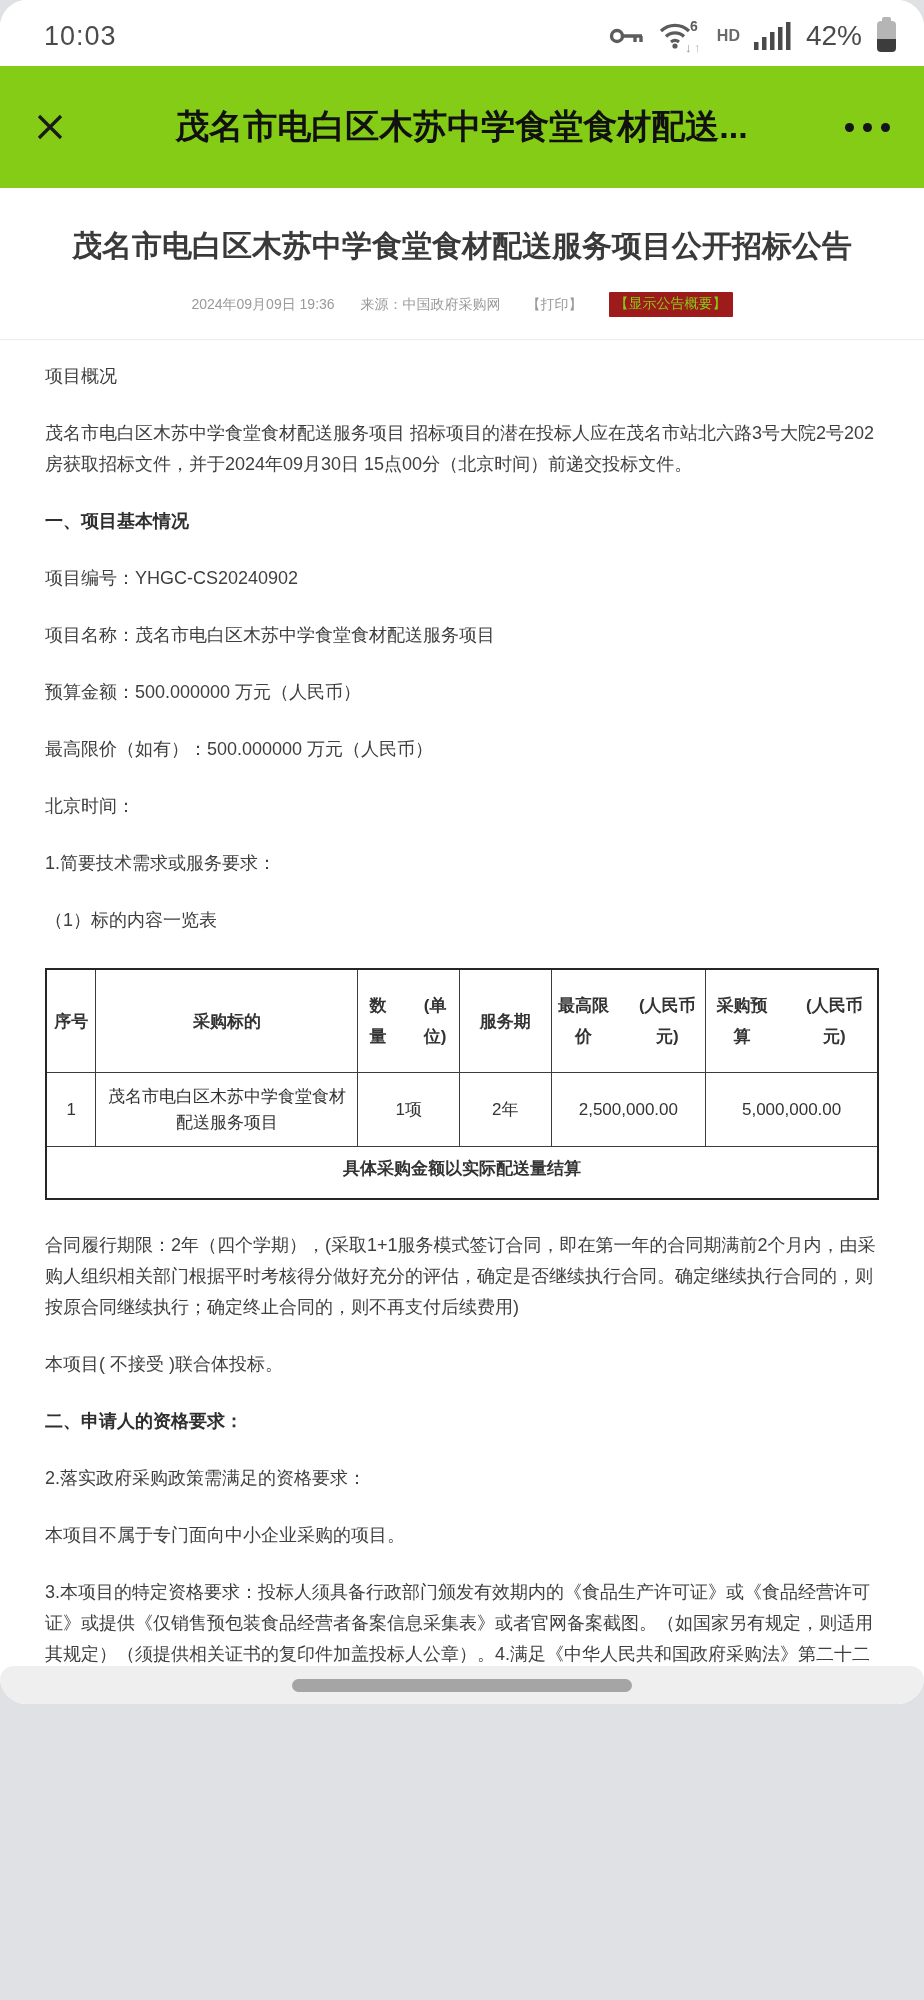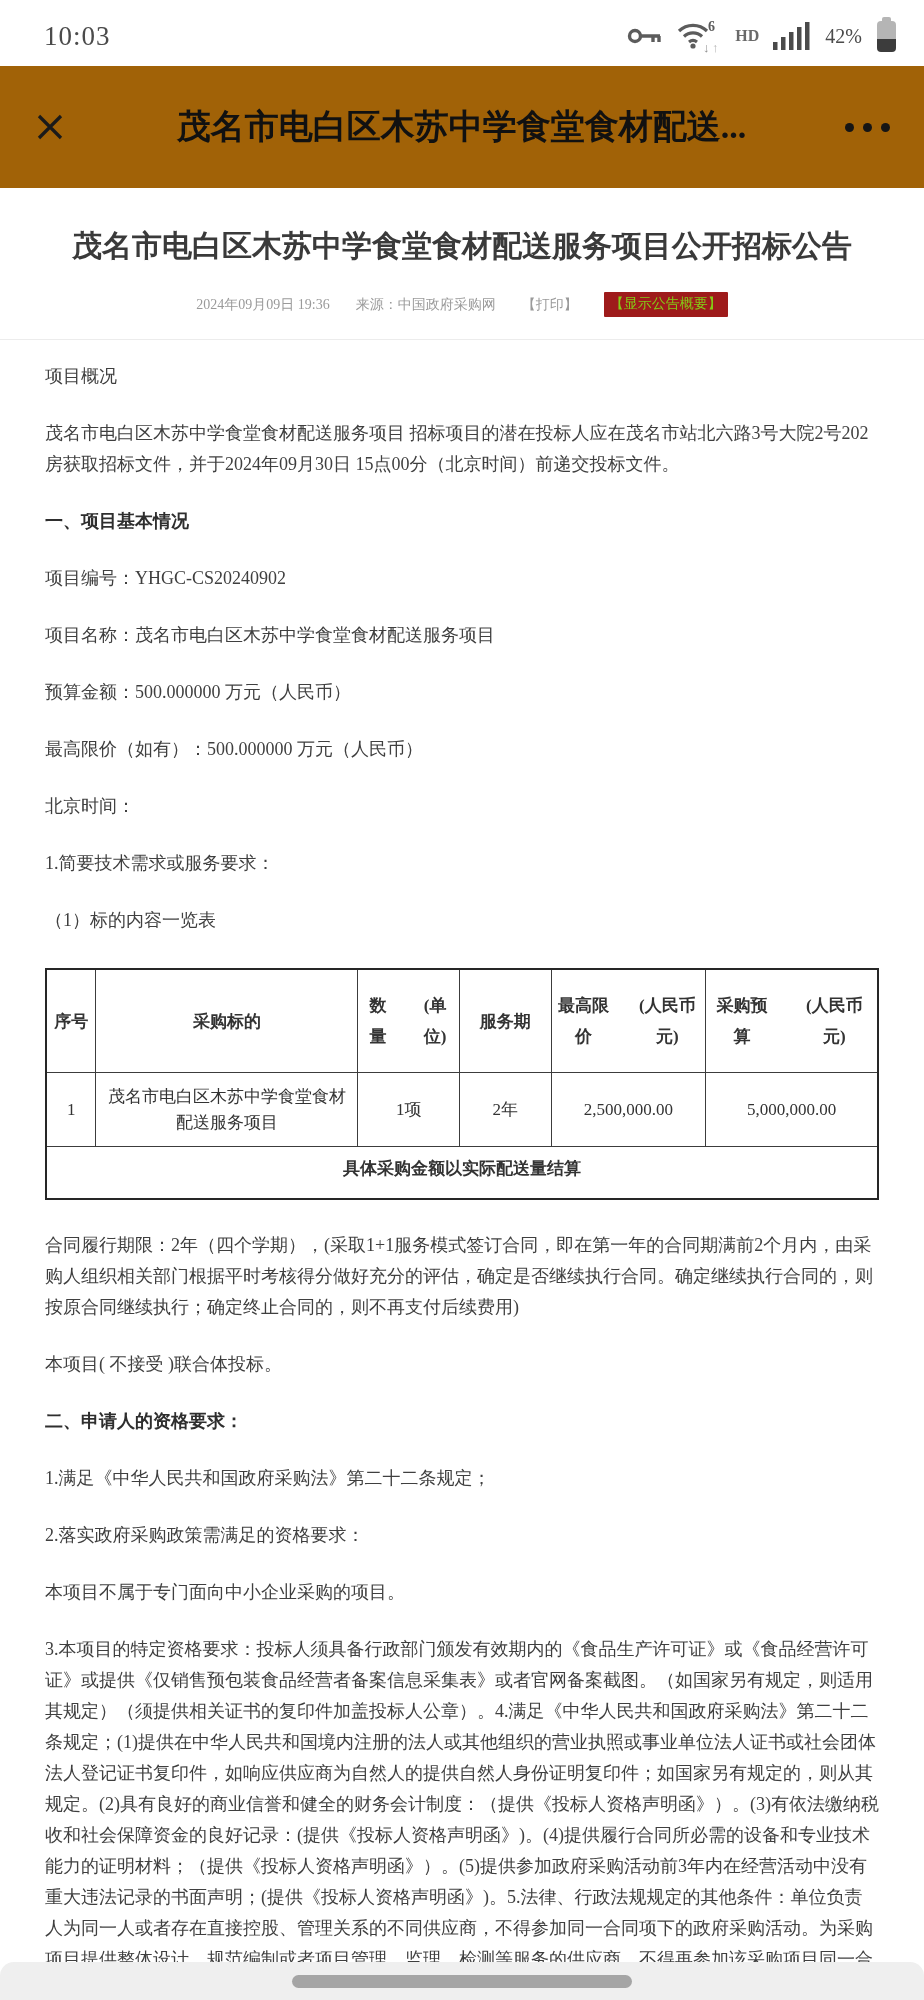--- a/index.html
+++ b/index.html
@@ -1,42 +1,43 @@
 <!DOCTYPE html>
 <html><head>
 <meta charset="utf-8">
 <style>
   html,body { margin:0; padding:0; background:#dfe1e4; }
   .phone {
-    width:924px; height:2000px; margin:0 auto; position:relative;
+    width:924px; height:1704px; margin:0 auto; position:relative;
     background:#ffffff; overflow:hidden;
-    font-family:Liberation Serif, serif;
+    font-family:Liberation Sans, sans-serif;
+    border-radius:27px;
     -webkit-font-smoothing:antialiased;
   }
   
   .status-bar {
     height:66px; background:#ffffff;
     display:flex; align-items:center; justify-content:space-between;
     padding:6px 28px 0 44px; box-sizing:border-box;
   }
   .time { font-size:27px; color:#4b4b4b; letter-spacing:1px; }
   .status-icons { display:flex; align-items:center; gap:13px; }
   .hd-label { font-size:16px; font-weight:bold; color:#6a6a6a; }
-  .battery-pct { font-size:20px; color:#4b4b4b; }
+  .battery-pct { font-size:28px; color:#4b4b4b; }
   .battery {
     width:19px; height:31px; border-radius:4px; position:relative; margin-left:2px;
     background:linear-gradient(to top,#3c3c3c 0 42%,#b5b5b5 42% 100%);
   }
   .battery::before {
     content:""; position:absolute; top:-4px; left:5px; width:9px; height:4px;
     background:#b5b5b5; border-radius:2px 2px 0 0;
   }
   
   .navbar {
-    height:122px; background:#a16207;
+    height:122px; background:#84cc16;
     display:flex; align-items:center; padding:0 34px; box-sizing:border-box;
   }
   .close-btn { width:44px; display:flex; align-items:center; cursor:pointer; }
   .nav-title {
     flex:1; text-align:center; font-size:34px; font-weight:bold; color:#111;
     white-space:nowrap; overflow:hidden; padding:0 10px;
   }
   .more-btn { display:flex; gap:9px; align-items:center; cursor:pointer; padding:10px 0; }
   .more-btn i { width:9px; height:9px; border-radius:50%; background:#151515; display:block; }
   
@@ -204,21 +205,20 @@
         <tr>
           <td class="tfoot-cell" colspan="6">具体采购金额以实际配送量结算</td>
         </tr>
       </tbody>
         </table>
 
       <p>合同履行期限：2年（四个学期），(采取1+1服务模式签订合同，即在第一年的合同期满前2个月内，由采购人组织相关部门根据平时考核得分做好充分的评估，确定是否继续执行合同。确定继续执行合同的，则按原合同继续执行；确定终止合同的，则不再支付后续费用)</p>
       <p>本项目( 不接受 )联合体投标。</p>
 
       <p class="sec-heading">二、申请人的资格要求：</p>
-      <p>1.满足《中华人民共和国政府采购法》第二十二条规定；</p>
       <p>2.落实政府采购政策需满足的资格要求：</p>
       <p>本项目不属于专门面向中小企业采购的项目。</p>
       <p>3.本项目的特定资格要求：投标人须具备行政部门颁发有效期内的《食品生产许可证》或《食品经营许可证》或提供《仅销售预包装食品经营者备案信息采集表》或者官网备案截图。（如国家另有规定，则适用其规定）（须提供相关证书的复印件加盖投标人公章）。4.满足《中华人民共和国政府采购法》第二十二条规定；(1)提供在中华人民共和国境内注册的法人或其他组织的营业执照或事业单位法人证书或社会团体法人登记证书复印件，如响应供应商为自然人的提供自然人身份证明复印件；如国家另有规定的，则从其规定。(2)具有良好的商业信誉和健全的财务会计制度：（提供《投标人资格声明函》）。(3)有依法缴纳税收和社会保障资金的良好记录：(提供《投标人资格声明函》)。(4)提供履行合同所必需的设备和专业技术能力的证明材料；（提供《投标人资格声明函》）。(5)提供参加政府采购活动前3年内在经营活动中没有重大违法记录的书面声明；(提供《投标人资格声明函》)。5.法律、行政法规规定的其他条件：单位负责人为同一人或者存在直接控股、管理关系的不同供应商，不得参加同一合同项下的政府采购活动。为采购项目提供整体设计、规范编制或者项目管理、监理、检测等服务的供应商，不得再参加该采购项目同一合同项下的其他采购活</p>
     </div>
   </div>
 
   <div class="home-bar">
     <div class="home-pill"></div>
   </div>
 </div>

